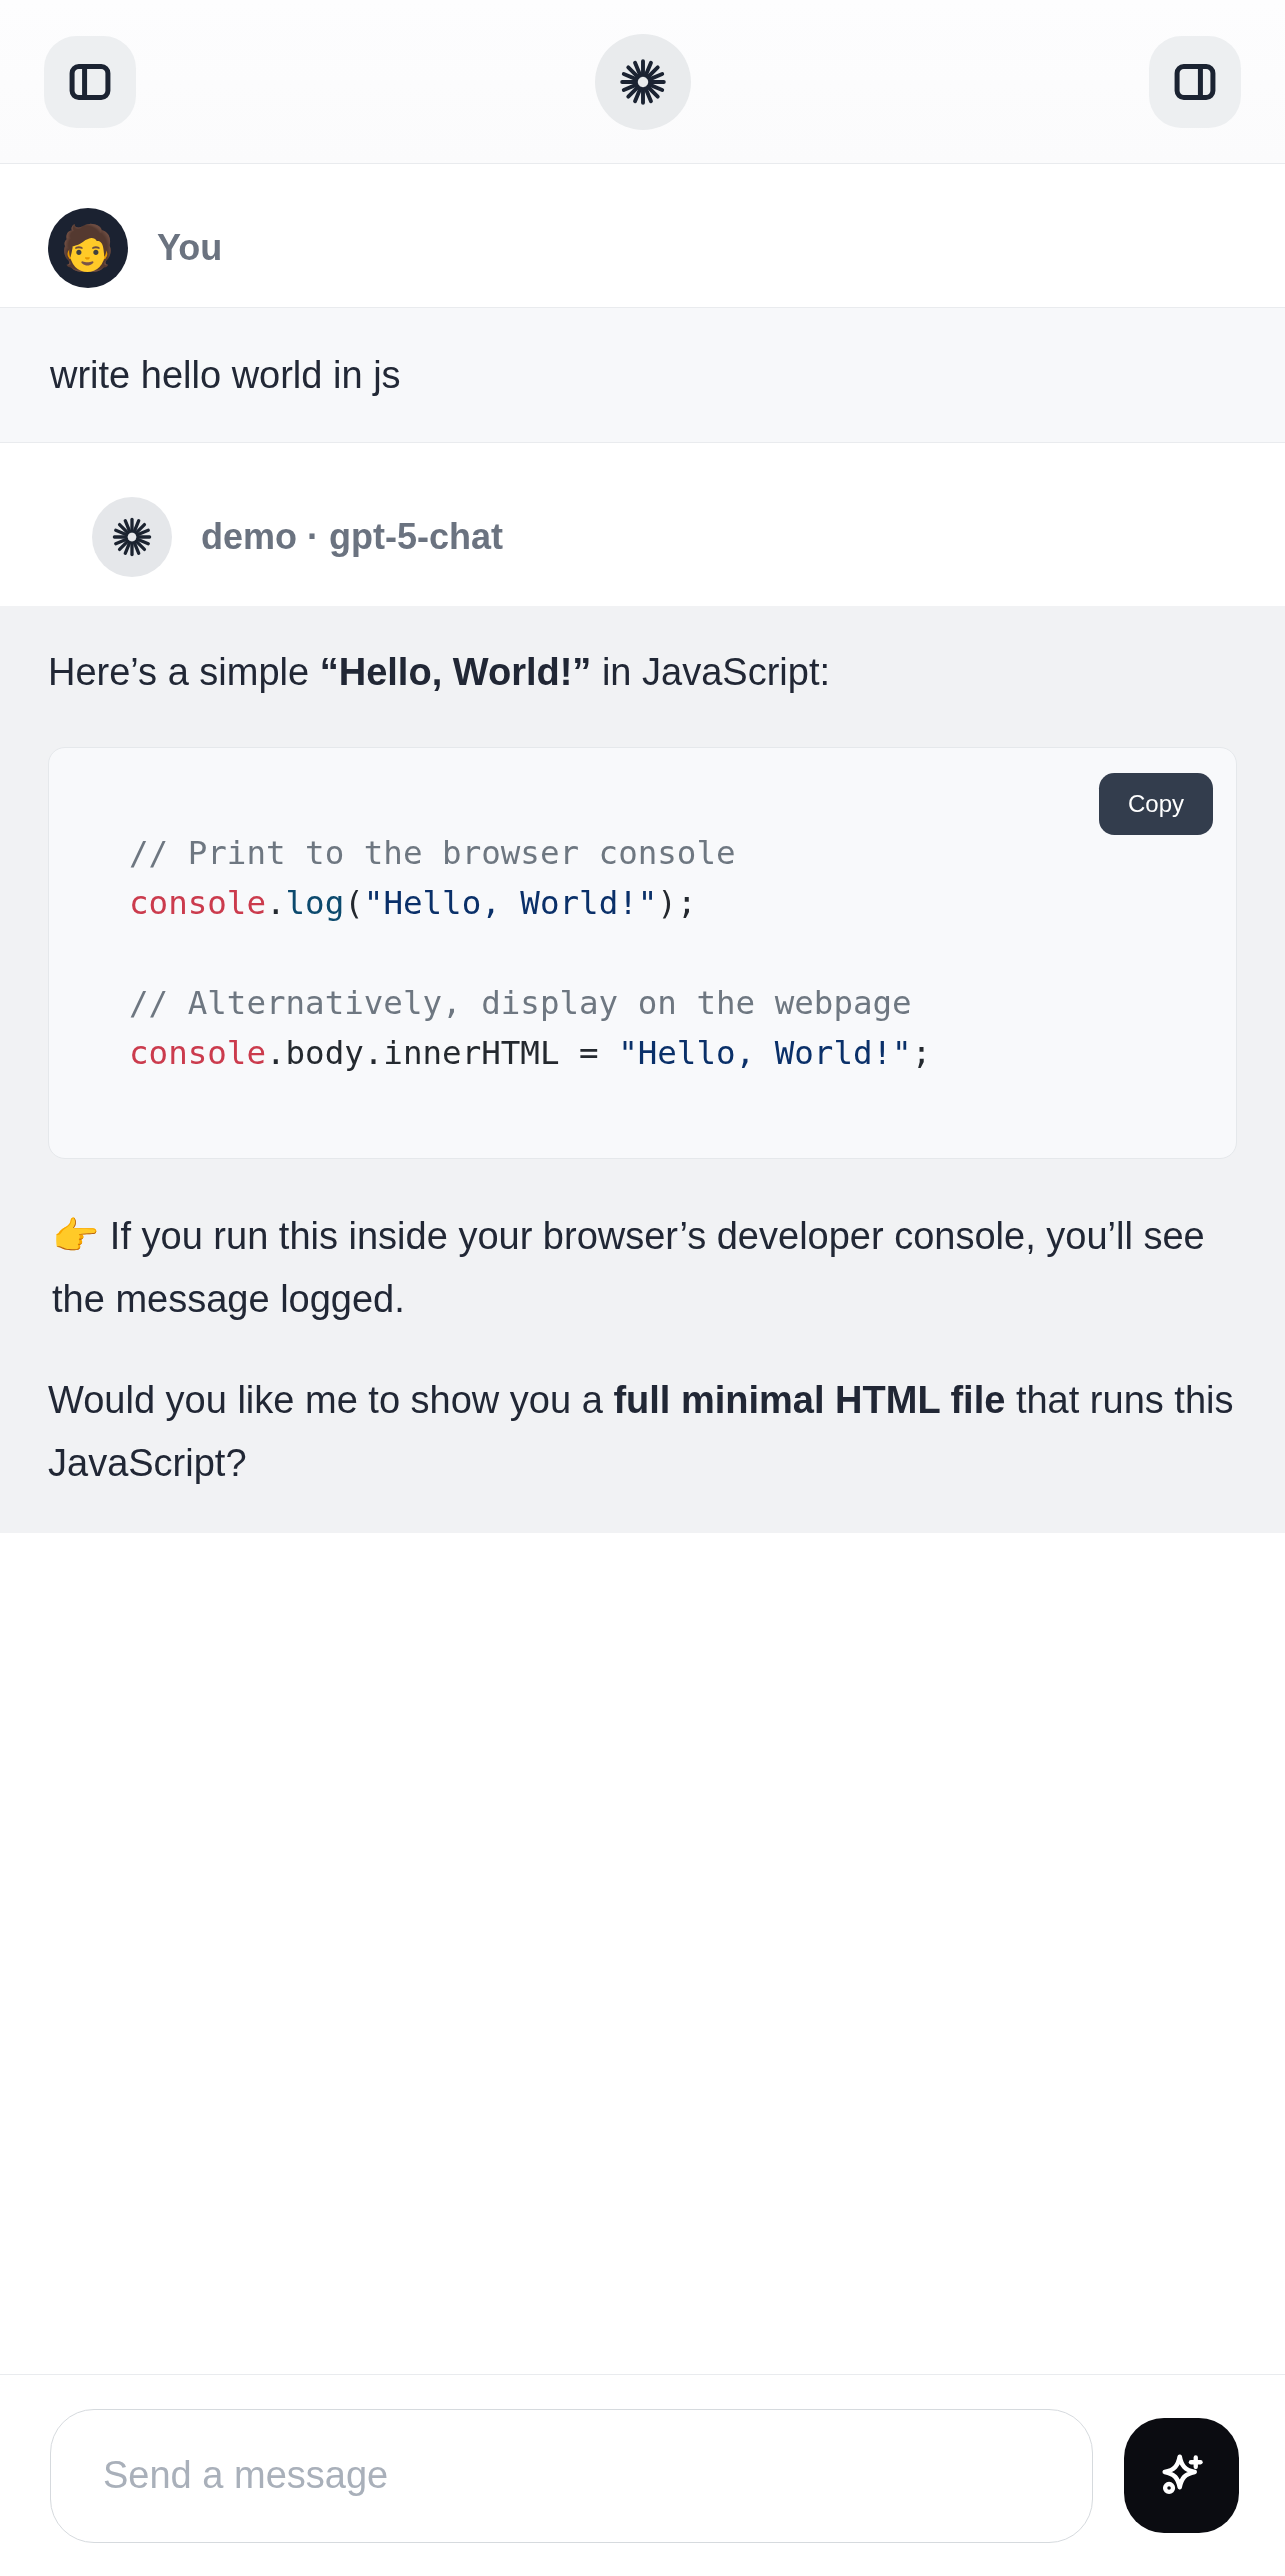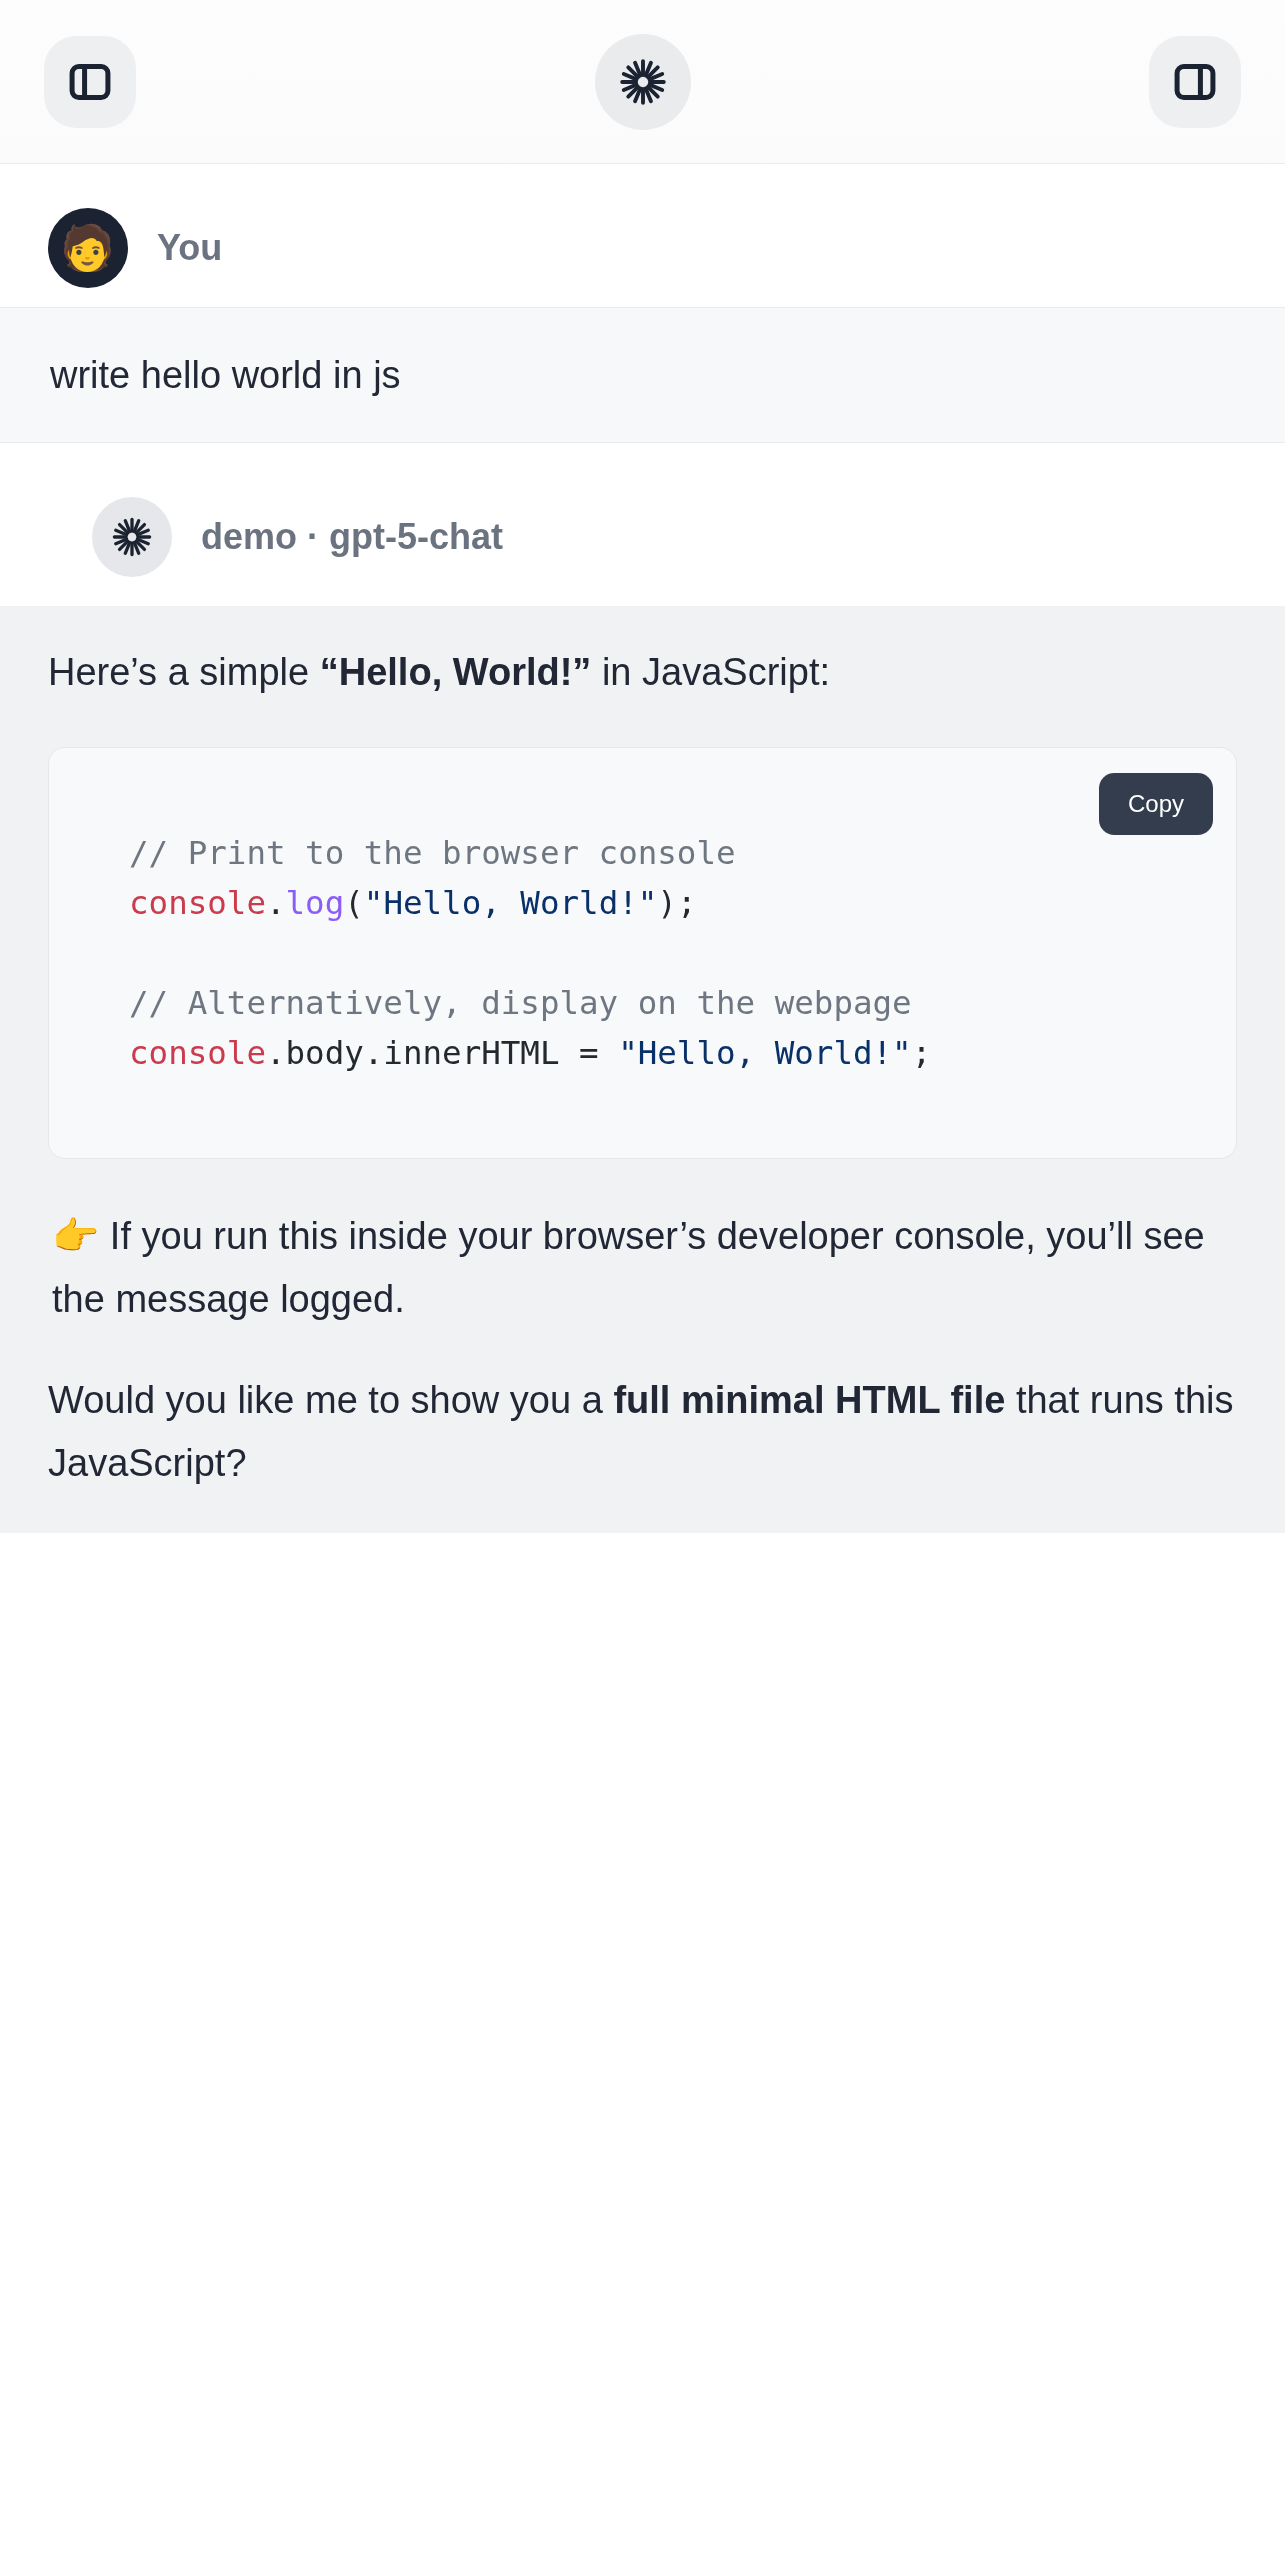--- a/index.html
+++ b/index.html
@@ -36,21 +36,21 @@
   .bot-block .followup{margin-top:38px;}
   .b{font-weight:700;}
 
   
   .code-card{position:relative;margin-top:44px;background:#f8f9fb;border:1.9px solid #e5e8eb;
              border-radius:17px;padding:80px 38px 80px 80px;box-sizing:border-box;}
   .code-card pre{margin:0;font-family:"DejaVu Sans Mono","Liberation Mono",monospace;
                  font-size:32.5px;line-height:50px;white-space:pre;}
   .tok-comment{color:#6e7781;}
   .tok-builtin{color:#cb3b4d;}
-  .tok-func{color:#8b5cf6;}
+  .tok-func{color:#0c4a6e;}
   .tok-string{color:#0a3069;}
   .tok-plain{color:#24292f;}
   .copy-btn{position:absolute;top:25px;right:23px;background:#333d4d;color:#ffffff;border:none;
             border-radius:15.3px;font-size:24px;line-height:1;padding:19px 29px;cursor:pointer;
             font-family:"Liberation Sans",sans-serif;}
 
   .spacer{flex:1 1 auto;background:#fff;}
 
   
   .composer{flex:0 0 202px;height:202px;border-top:1.9px solid #e9ebee;background:#fff;
@@ -160,15 +160,28 @@
       <div class="notes">
         <p class="notes-line" style="margin:4px">👉 If you run this inside your browser’s developer console, you’ll see the message logged.</p>
       </div>
 
       <p class="followup"><span>Would you like me to show you a </span><span class="b">full minimal HTML file</span><span> that runs this JavaScript?</span></p>
     </div>
   </div>
 
   <div class="spacer"></div>
 
+  <div class="composer">
+    <input class="msg-input" type="text" value="" placeholder="Send a message" style="">
+    <button class="send-btn">
+      <svg width="61" height="61" viewBox="0 0 24 24">
+        <g fill="none" stroke="currentColor" stroke-linecap="round" stroke-linejoin="round">
+          <path stroke-width="1.8" d="M11.3 4.6 C11.95 8.1 13.4 9.9 17.2 10.6 C13.4 11.3 11.95 13.1 11.3 16.6 C10.65 13.1 9.2 11.3 5.4 10.6 C9.2 9.9 10.65 8.1 11.3 4.6 Z"></path>
+          <line stroke-width="1.7" x1="17.6" y1="4.9" x2="17.6" y2="8.7"></line>
+          <line stroke-width="1.7" x1="15.7" y1="6.8" x2="19.5" y2="6.8"></line>
+          <circle stroke-width="1.7" cx="7.1" cy="16.9" r="1.55"></circle>
+        </g>
+      </svg>
+    </button>
+  </div>
 
 </div>
 
 
 </body></html>

